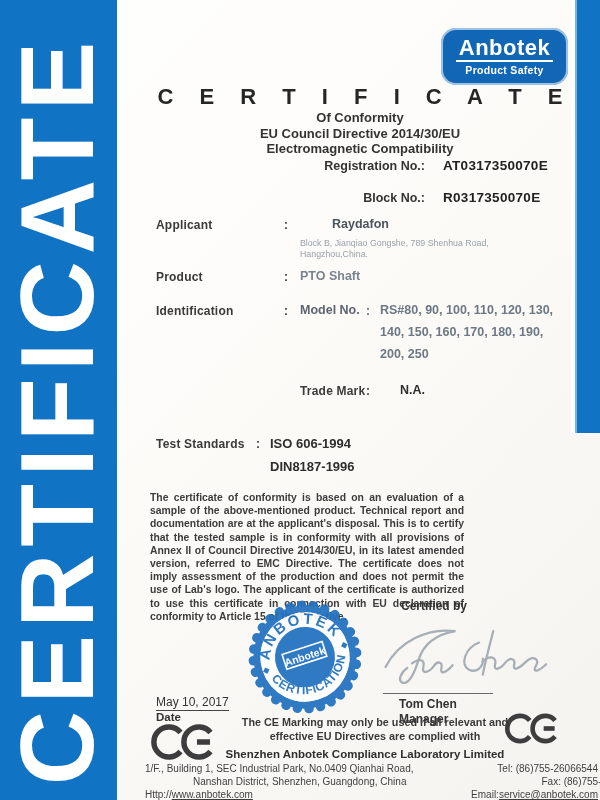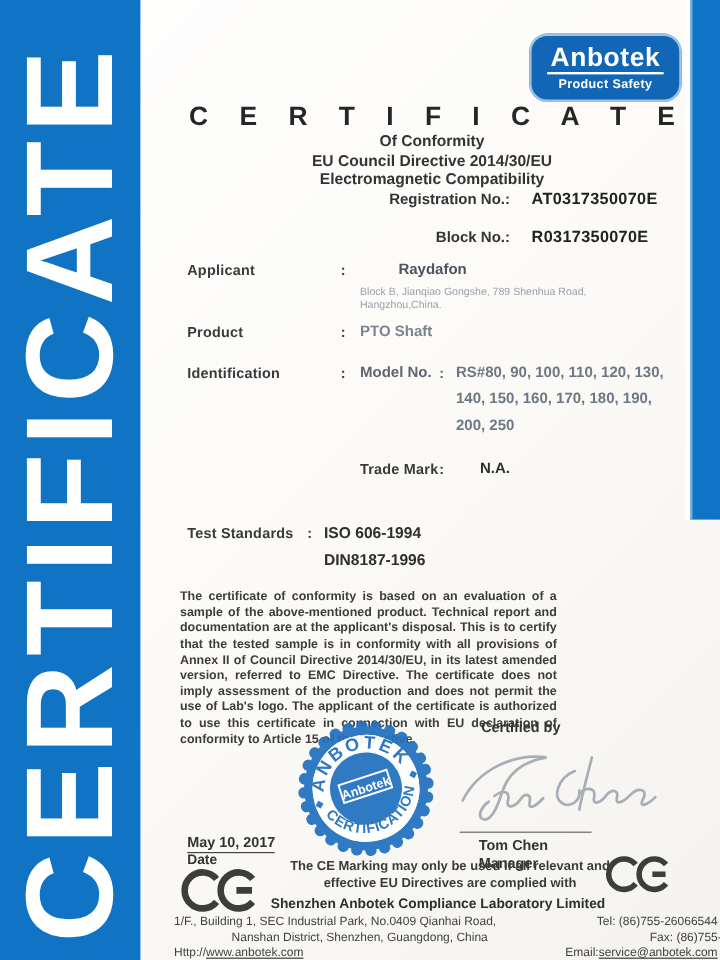--- a/index.html
+++ b/index.html
@@ -41,21 +41,21 @@
   .model{color:#6d7884;}
   
   .para{position:absolute;left:150px;top:491px;width:314px;font-size:10.4px;font-weight:700;
         color:#3c3c3c;line-height:13.2px;text-align:justify;}
   
   .certby{position:absolute;left:401px;top:599px;font-size:12px;font-weight:700;color:#333;}
   .sig{position:absolute;left:378px;top:608px;}
   .sigline{position:absolute;left:383px;top:693px;width:110px;border-top:1.3px solid #6a6a6a;}
   .signer{position:absolute;left:399px;top:697px;font-size:12px;font-weight:700;color:#333;line-height:15px;}
   
-  .dateval{position:absolute;left:156px;top:695px;font-size:12px;font-weight:700;color:#333;
+  .dateval{position:absolute;left:156px;top:695px;font-size:12px;font-weight:400;color:#333;
            border-bottom:1.5px solid #444;padding-bottom:1px;}
   .datelbl{position:absolute;left:156px;top:711px;font-size:11.5px;font-weight:700;color:#333;}
   .ce-left{position:absolute;left:150px;top:720px;}
   .ce-right{position:absolute;left:504px;top:710px;}
   .cenote{position:absolute;left:225px;top:716px;width:300px;text-align:center;
           font-size:10.8px;font-weight:700;color:#3a3a3a;line-height:13.5px;}
   
   .f-company{position:absolute;left:145px;top:748px;width:440px;text-align:center;
              font-size:11.5px;font-weight:700;color:#2f2f2f;}
   .f-row{position:absolute;left:145px;width:453px;display:flex;justify-content:space-between;

